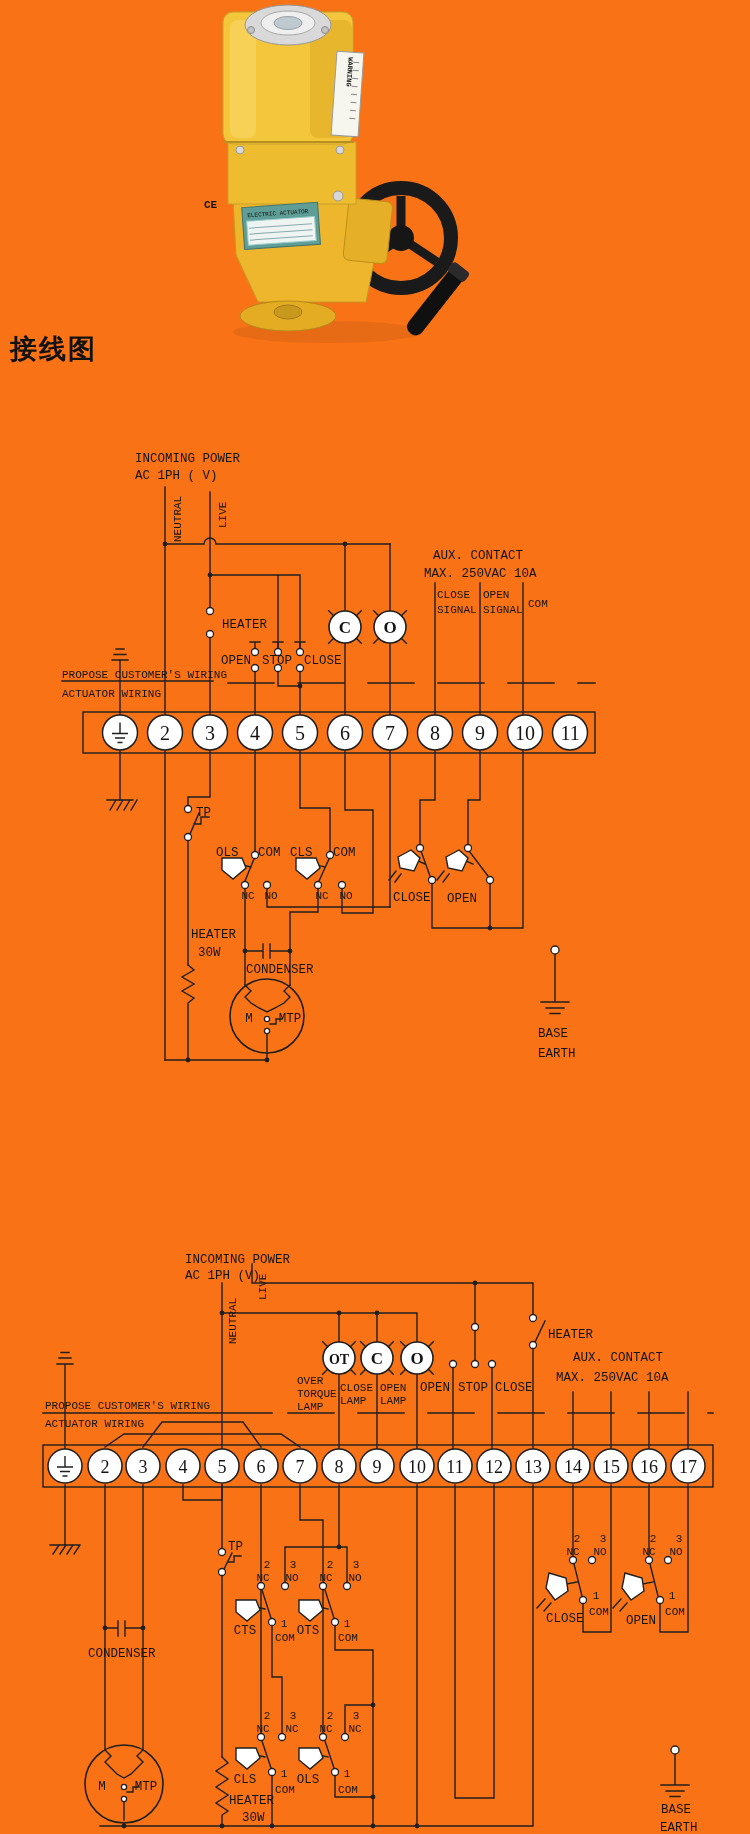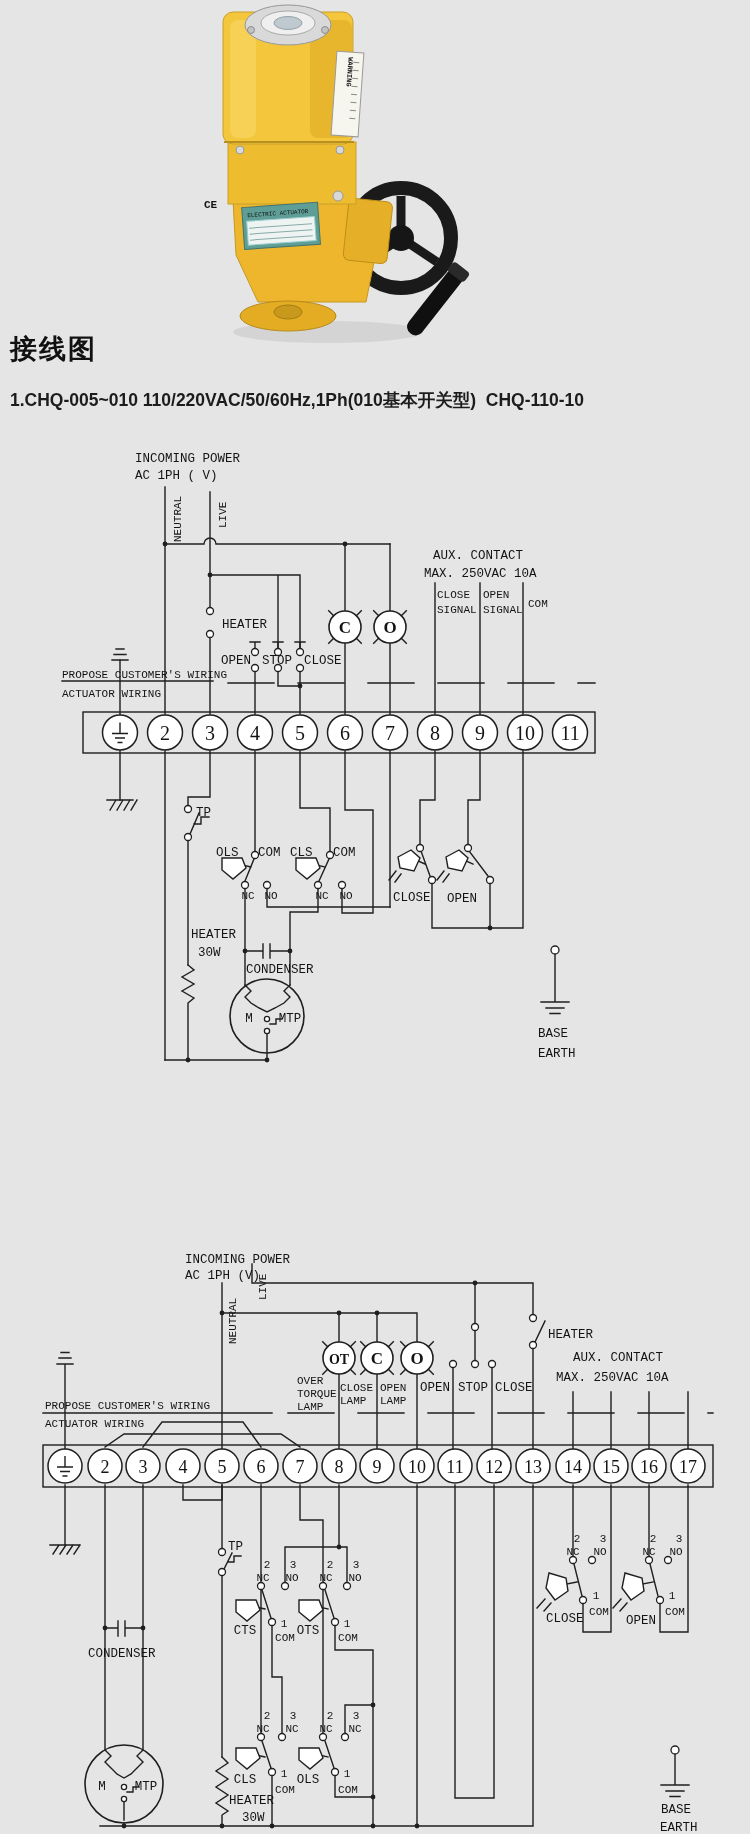--- a/index.html
+++ b/index.html
@@ -1,16 +1,16 @@
 <!DOCTYPE html>
 <html><head>
 <meta charset="utf-8">
 <style>
   html,body{margin:0;padding:0;background:#ffffff;}
-  #root{position:relative;width:750px;height:1834px;background:#e5e5e5;overflow:hidden;
+  #root{position:relative;width:750px;height:1834px;background:#f97316;overflow:hidden;
         font-family:"Liberation Sans",sans-serif;text-decoration:underline;}
   .abs{position:absolute;}
   .h1{font-weight:bold;font-size:27px;color:#111;letter-spacing:2px;}
   .stitle{font-weight:bold;font-size:17.5px;color:#1c1c1c;white-space:pre;}
   
   .w path,.w line,.w polyline{stroke:#1f1f1f;stroke-width:1.4;fill:none;stroke-linecap:square;}
   .dash{stroke-dasharray:46 24;}
   circle.c{fill:#fff;stroke:#1f1f1f;stroke-width:1.3;}
   circle.dot{fill:#1f1f1f;stroke:none;}
   .cam{fill:#fff;stroke:#1f1f1f;stroke-width:1.4;}
@@ -90,21 +90,20 @@
         <rect x="59" y="219" width="68" height="24" fill="#eef4f2" stroke="#9cc"></rect>
         <line x1="61" y1="226" x2="124" y2="226" stroke="#8aa" stroke-width="1"></line>
         <line x1="61" y1="232" x2="124" y2="232" stroke="#8aa" stroke-width="1"></line>
         <line x1="61" y1="238" x2="124" y2="238" stroke="#8aa" stroke-width="1"></line>
         <text x="60" y="215" font-size="6" fill="#ffffff">ELECTRIC ACTUATOR</text>
       </g>
     </svg>
   </div>
 
   <div class="abs h1" style="left:10px;top:331px">接线图</div>
-  <div class="abs stitle" style="left:10px;top:388px">1.CHQ-005~010 110/220VAC/50/60Hz,1Ph(010基本开关型)  CHQ-110-10</div>
 
   <svg class="abs" style="left:0;top:440px" width="750" height="630" viewBox="0 440 750 630">
 
     <g class="w">
       <path d="M165,487 V714 M165,751 V1060"></path>
       <path d="M165,544 H204 M216,544 H390 M204,544 A6,6 0 0 1 216,544"></path>
       <path d="M210,492 V607 M210,638 V714"></path>
       <path d="M210,575 H300 M278,575 V648 M300,575 V648"></path>
       <path d="M255,648 V642 M250,642 H260 M278,648 V642 M273,642 H283 M300,648 V642 M295,642 H305"></path>
       <path d="M255,671 V714 M278,671 V686 H300 M300,671 V714"></path>

